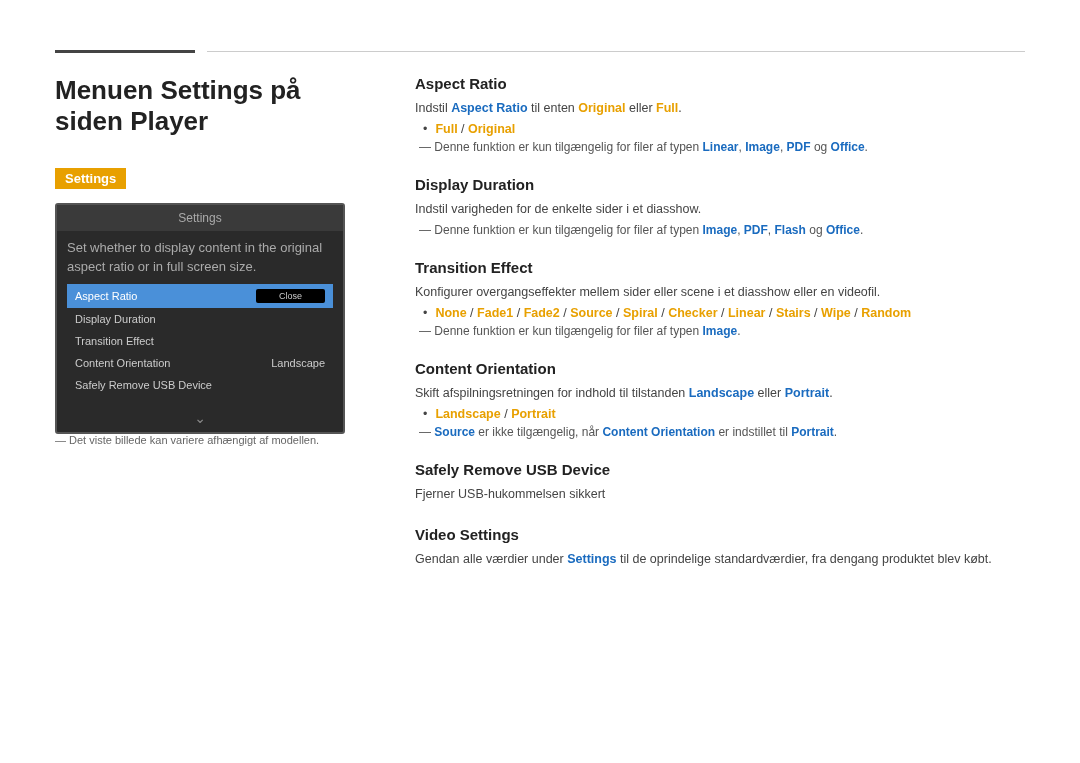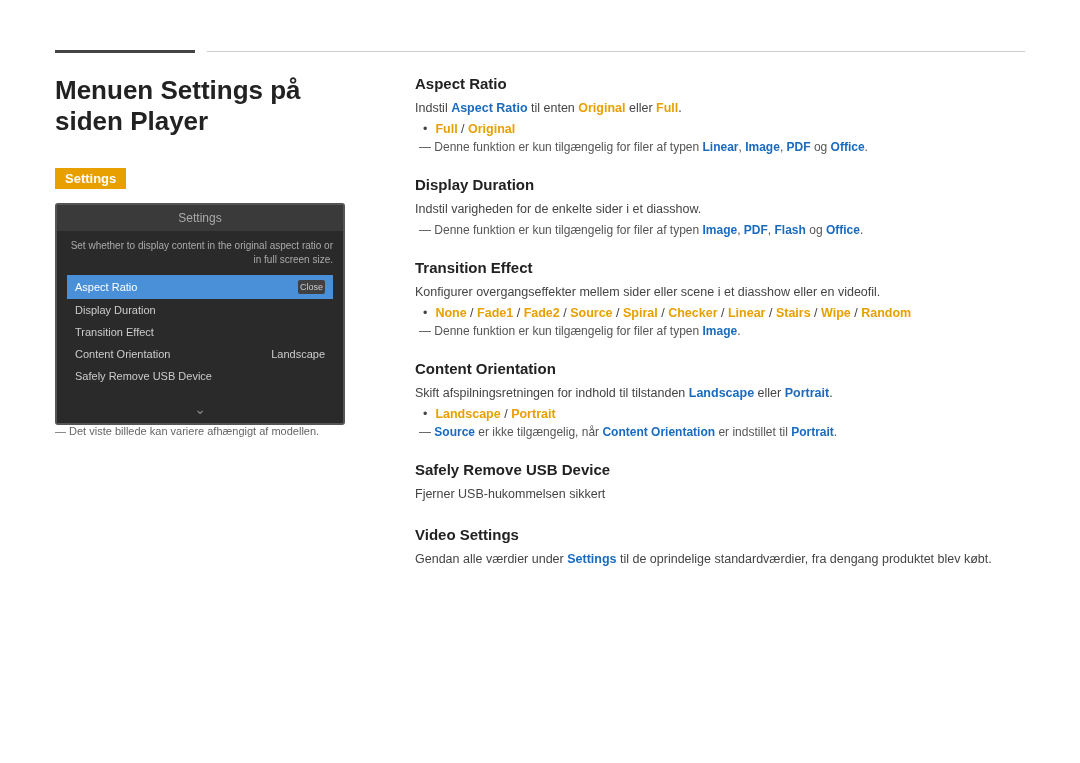--- a/index.html
+++ b/index.html
@@ -73,43 +73,42 @@
       text-align: center;
       padding: 6px 0;
       color: #aaa;
       font-size: 12px;
     }
     .device-content {
       padding: 8px 10px;
     }
     .device-desc {
       color: #aaa;
-      font-size: 10px;
+      font-size: 13px;
       margin-bottom: 8px;
       line-height: 1.4;
-      text-align: right;
     }
     .device-menu-item {
       padding: 5px 8px;
       font-size: 11px;
       color: #ccc;
       display: flex;
       justify-content: space-between;
       align-items: center;
       cursor: pointer;
     }
     .device-menu-item.active {
       background: #4a90d9;
       color: #fff;
     }
     .device-menu-item .close-btn {
-      background: #404040;
+      background: #000000;
       color: #ccc;
       font-size: 9px;
-      padding: 2px 2px;
+      padding: 2px 23px;
       border-radius: 2px;
     }
     .device-footer {
       text-align: center;
       padding: 6px;
       color: #888;
       font-size: 14px;
     }
 
     .note-text {

